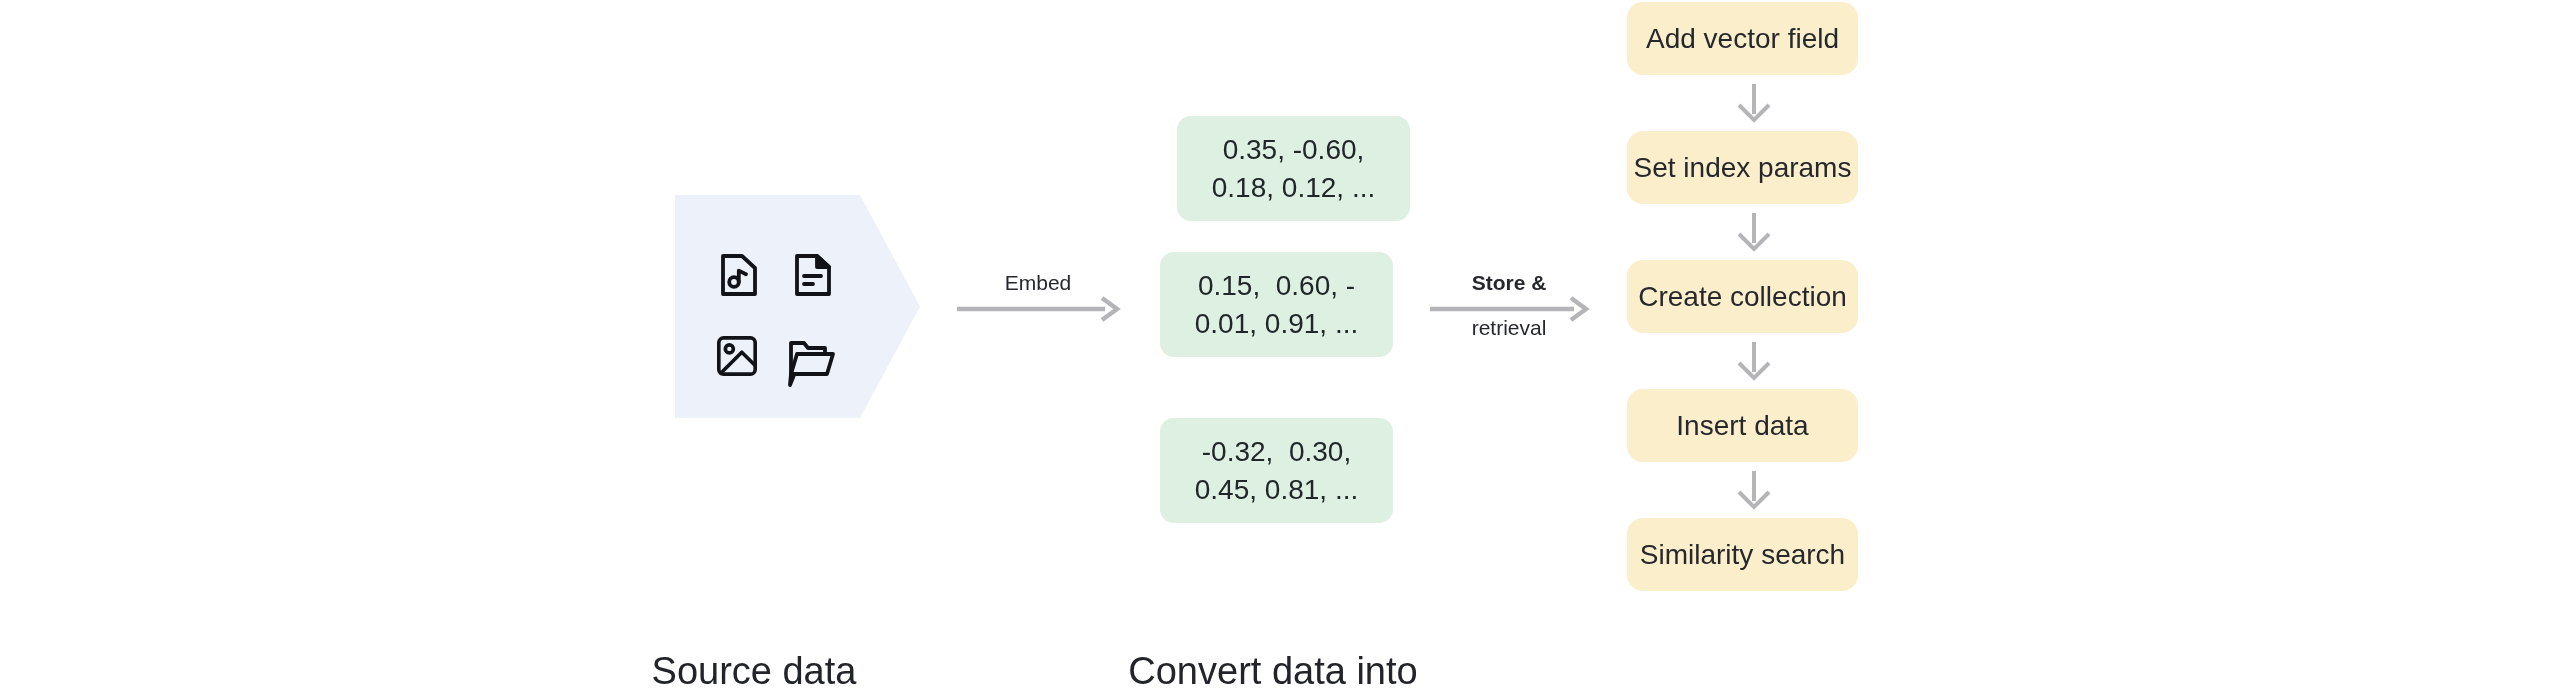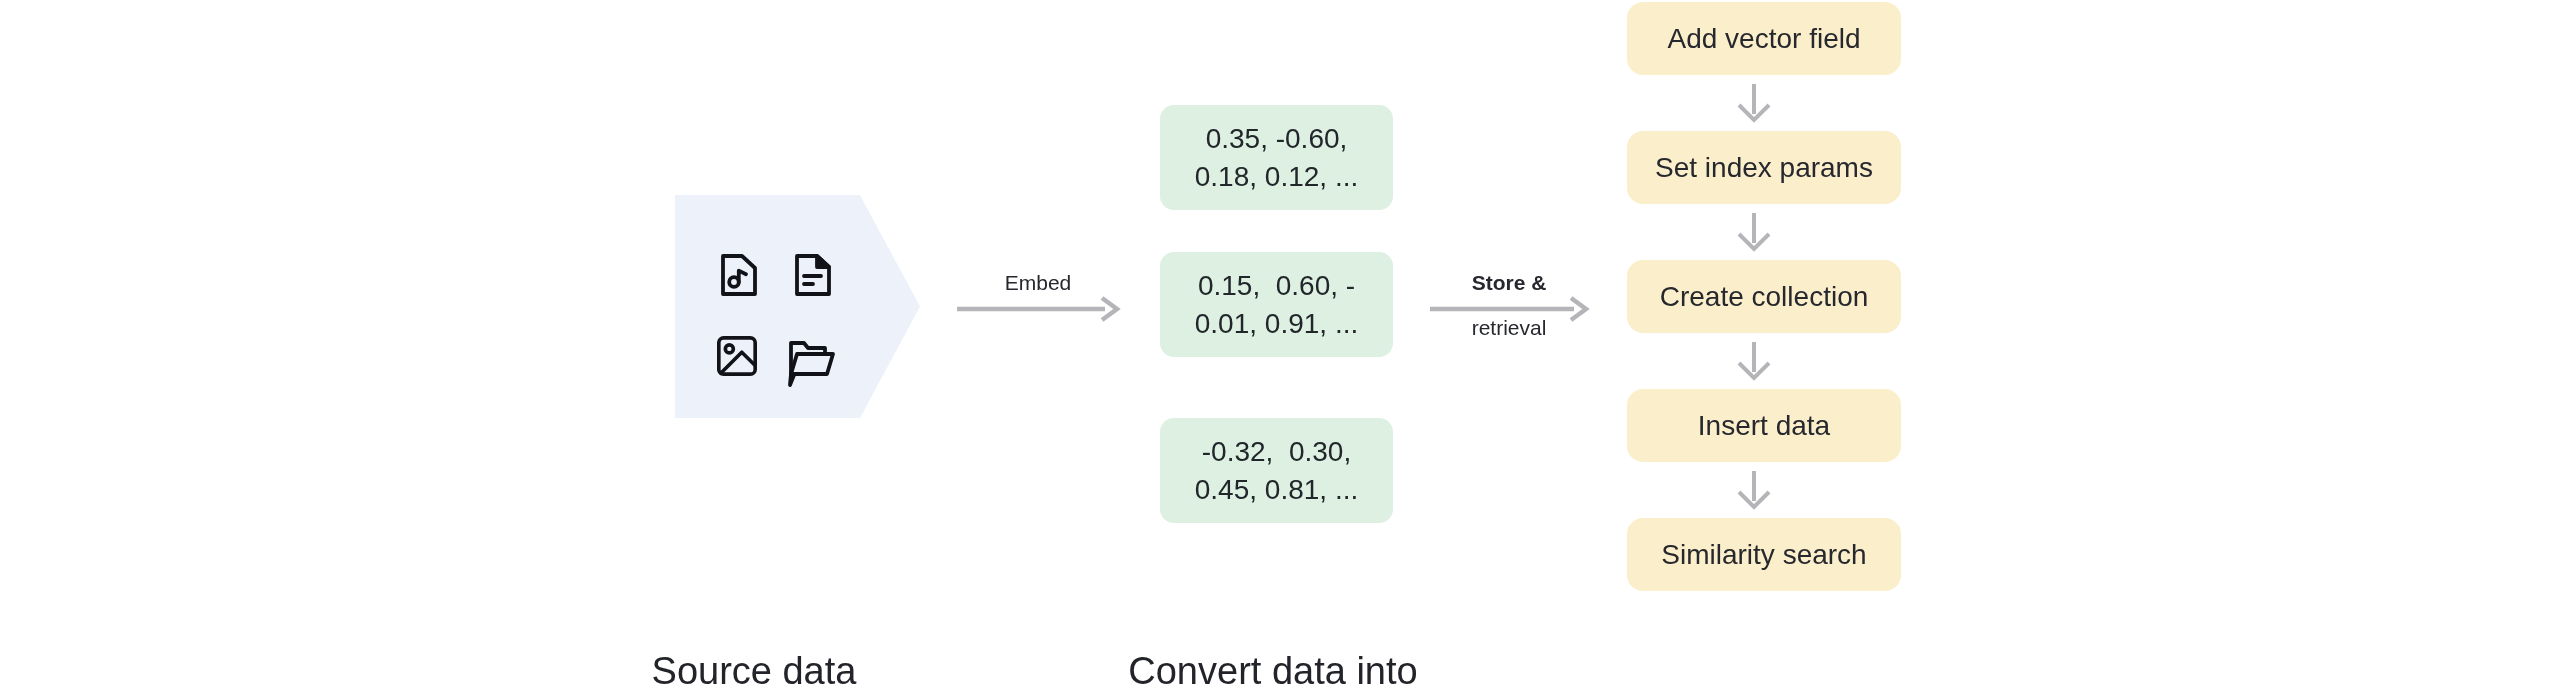--- a/index.html
+++ b/index.html
@@ -54,21 +54,21 @@
     font-size: 28px;
     line-height: 38px;
     white-space: pre;
     color: #20262a;
   }
 
   
   .step-box {
     position: absolute;
     left: 1627px;
-    width: 274px; height: 73px;
+    width: 231px; height: 73px;
     background: #fbeecb;
     border-radius: 16px;
     display: flex;
     align-items: center;
     justify-content: center;
     font-size: 28px;
     color: #26282e;
   }
   .varrow { position: absolute; left: 1734px; }
 
@@ -122,21 +122,21 @@
   </div>
 
   <div class="arrow-label" style="left:958px; top:266px; width:160px;">Embed</div>
   <div class="harrow" style="left:955px; top:294px;">
     <svg width="168" height="30" viewBox="0 0 168 30" fill="none" stroke="#b5b5b9" stroke-width="4.5">
       <path d="M2 15 H150"></path>
       <path d="M147 4 L162 15 L147 26"></path>
     </svg>
   </div>
 
-  <div class="vec-box" style="top:105px;">
+  <div class="vec-box" style="top:116px;margin-left:17px;">
     <div class="vec-line">0.35, -0.60,</div>
     <div class="vec-line">0.18, 0.12, ...</div>
   </div>
   <div class="vec-box" style="top:252px;">
     <div class="vec-line">0.15,  0.60, -</div>
     <div class="vec-line">0.01, 0.91, ...</div>
   </div>
   <div class="vec-box" style="top:418px;">
     <div class="vec-line">-0.32,  0.30,</div>
     <div class="vec-line">0.45, 0.81, ...</div>

